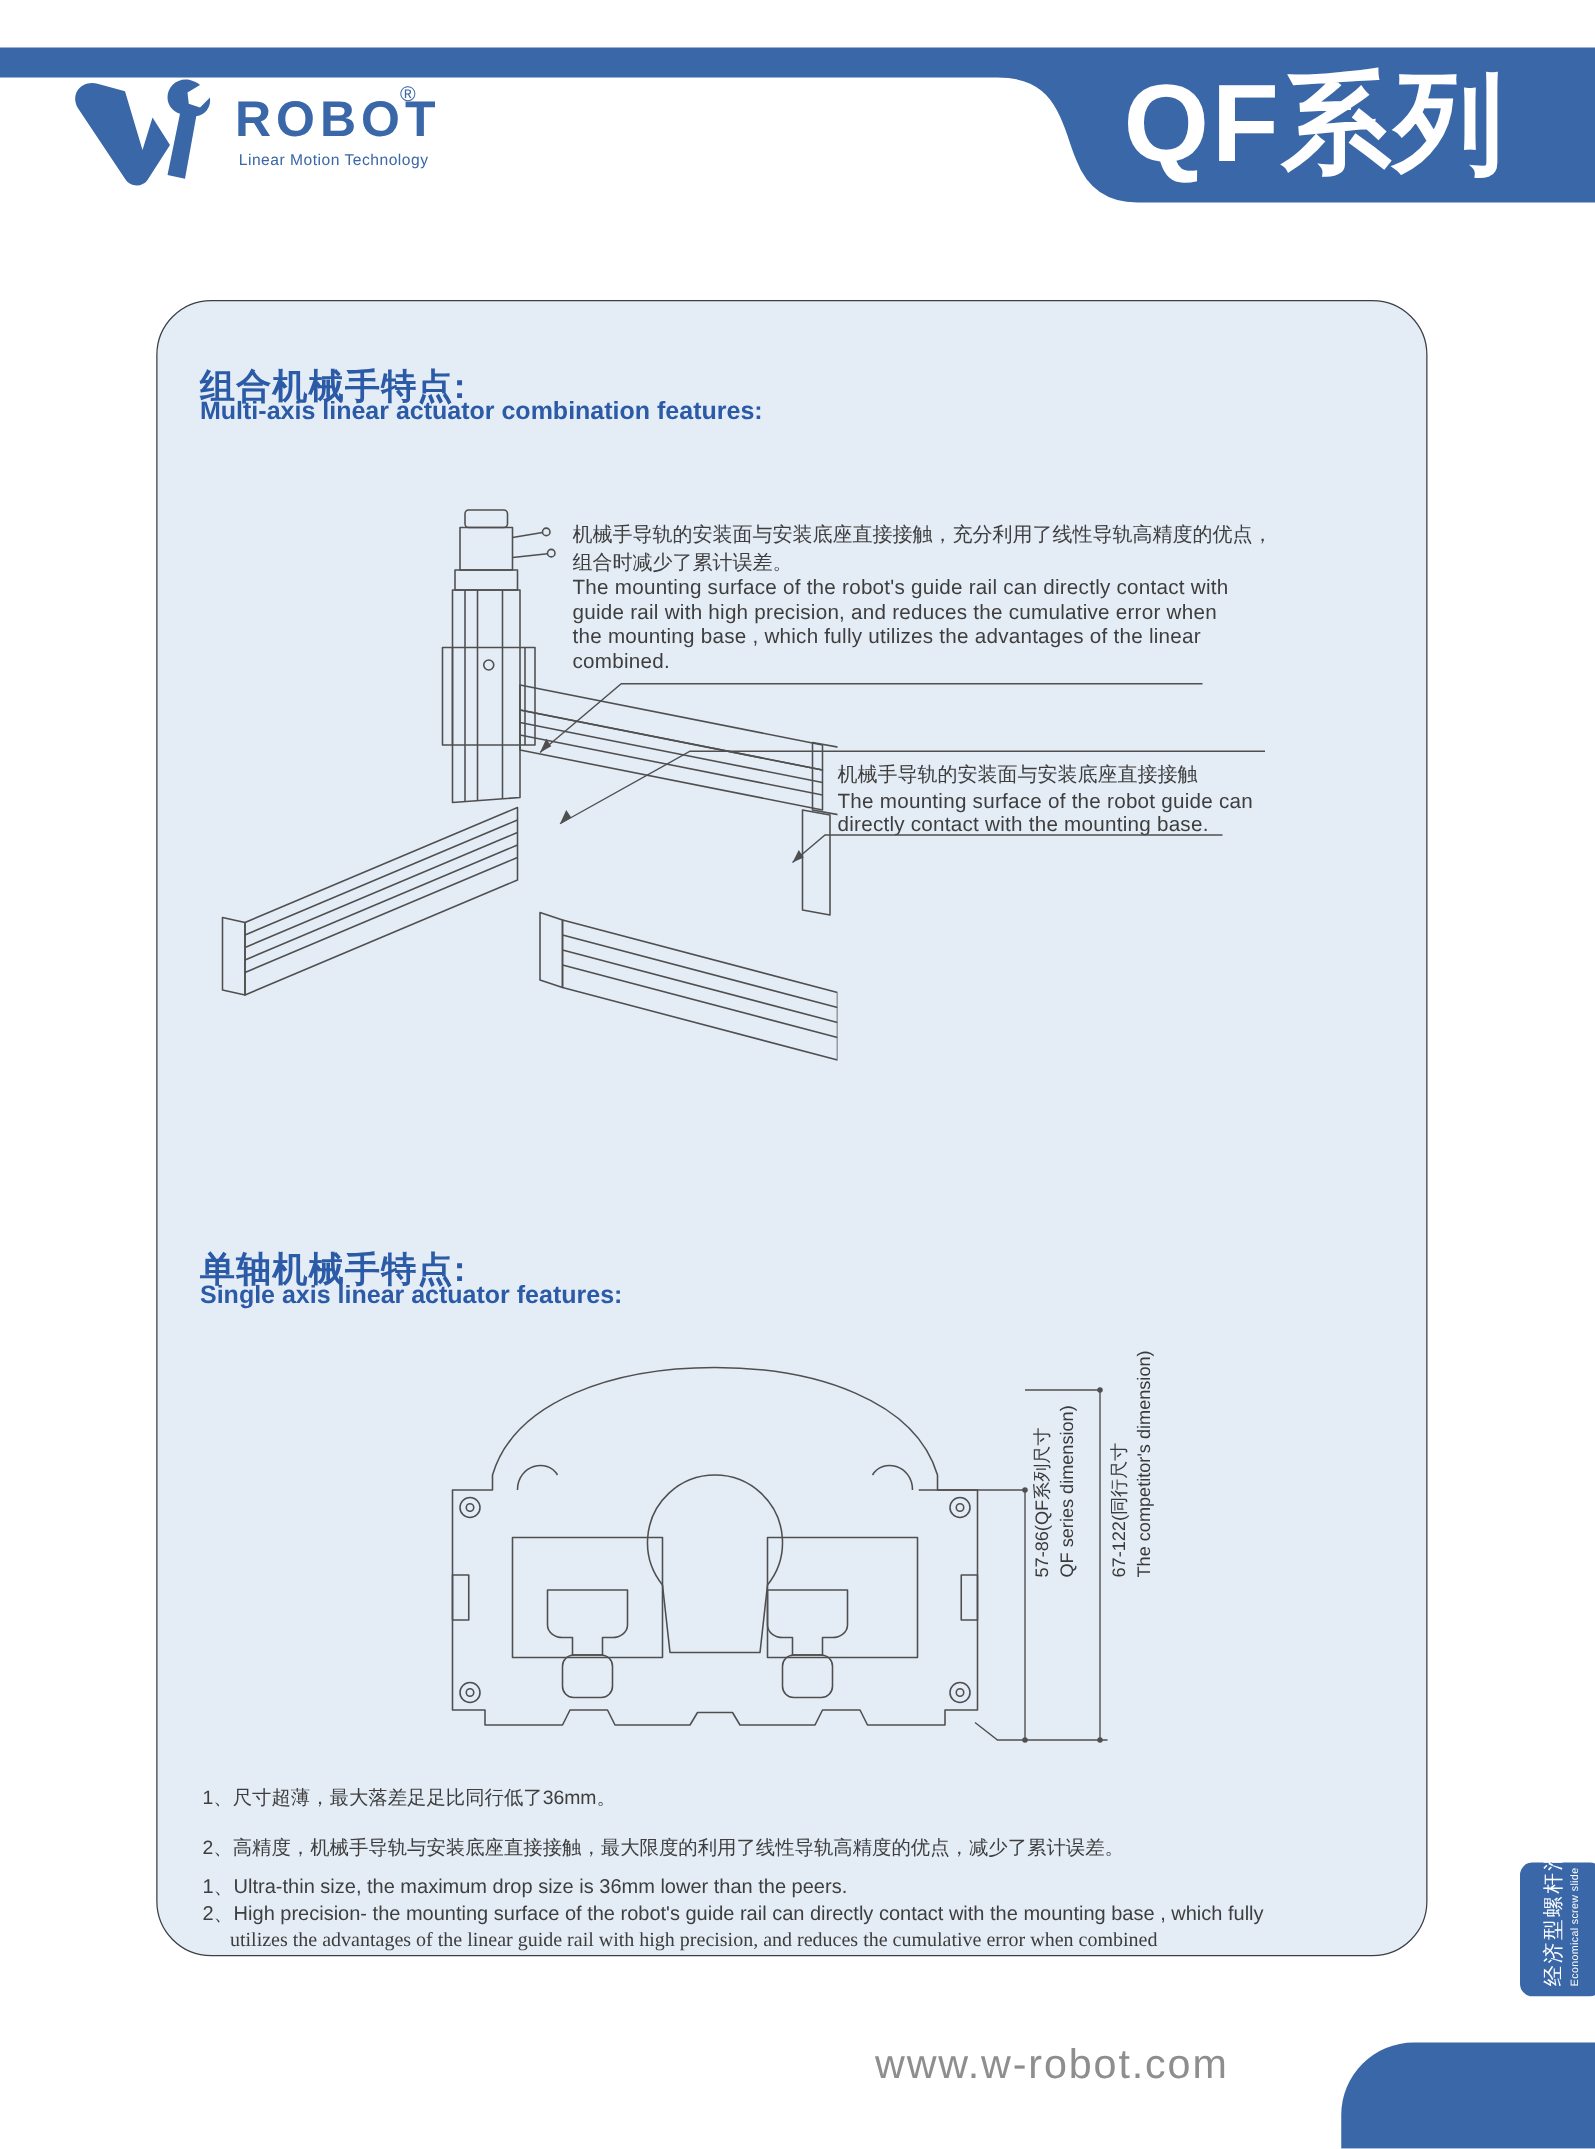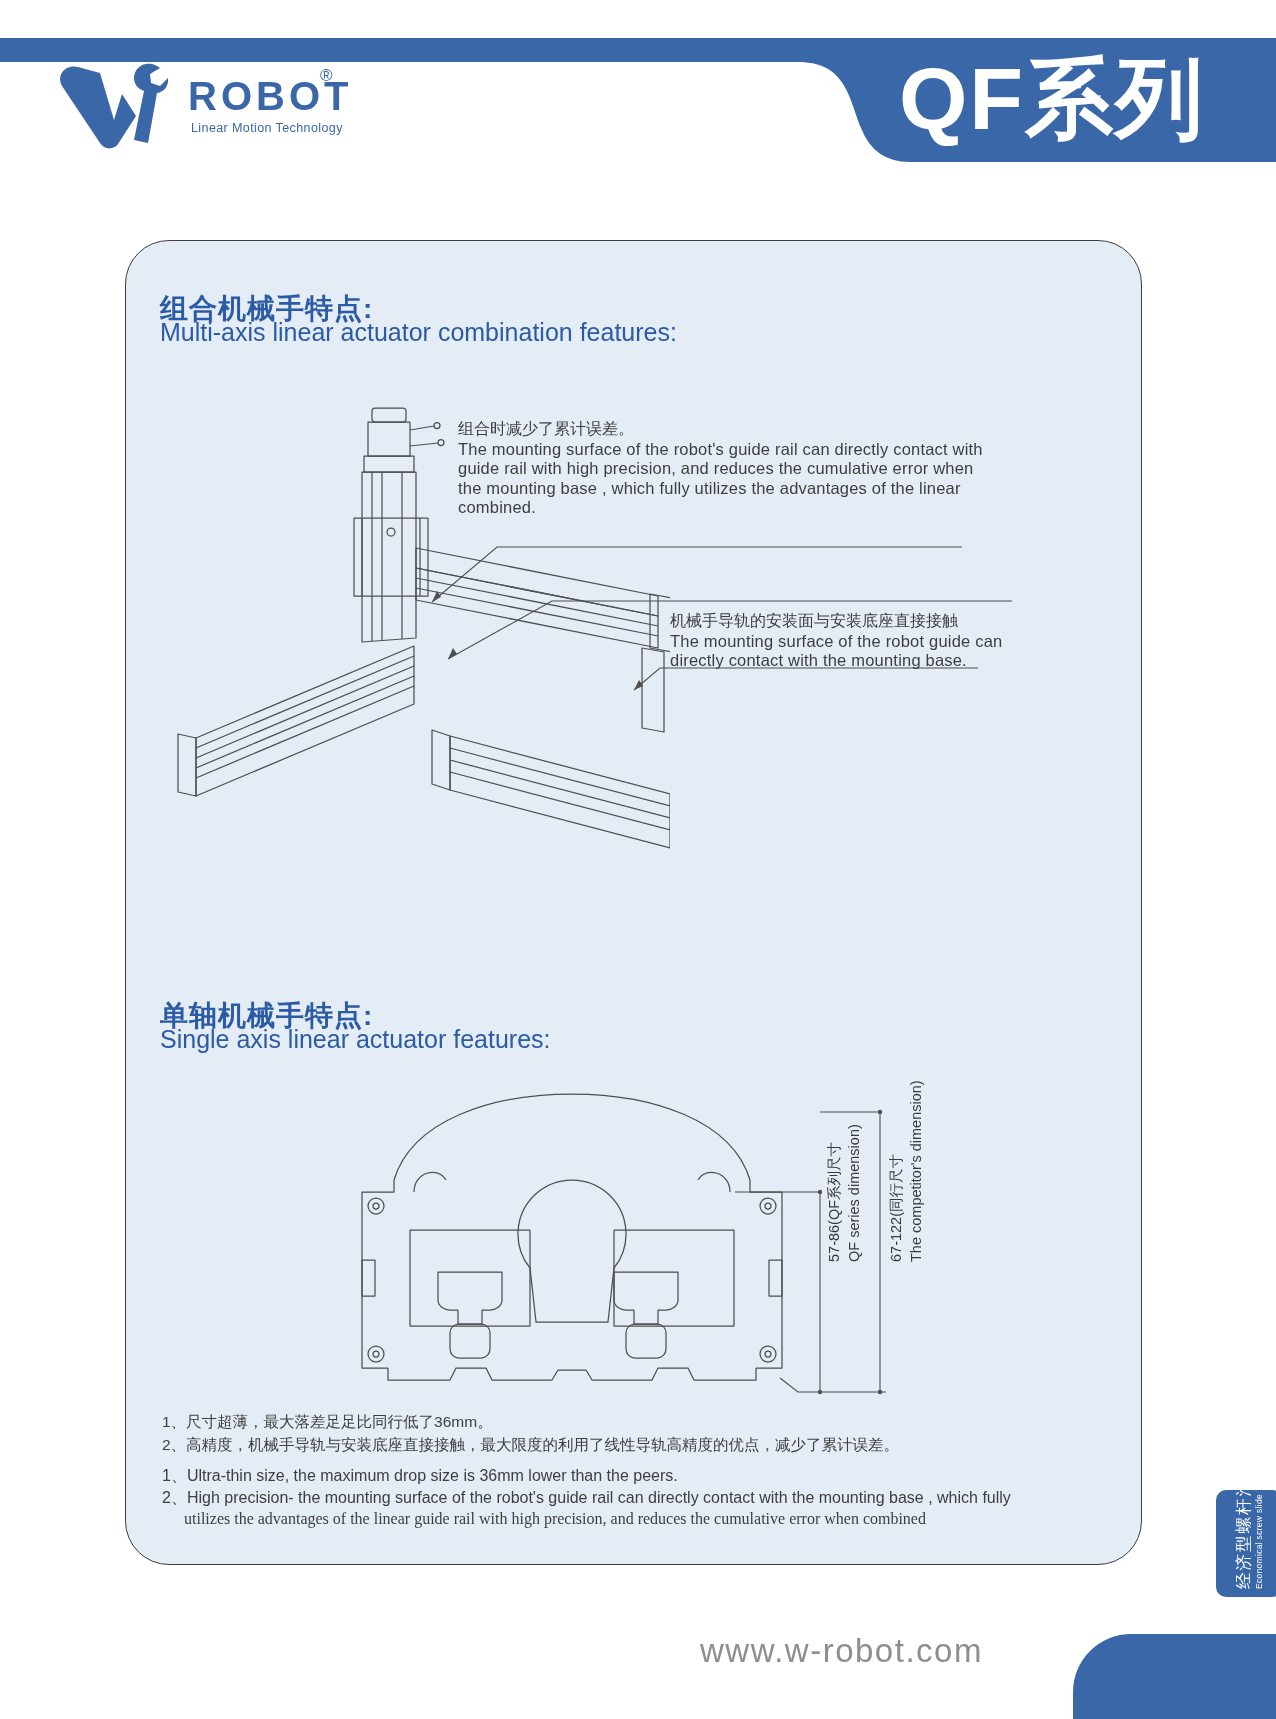--- a/index.html
+++ b/index.html
@@ -29,29 +29,29 @@
   .brand-reg{position:absolute;left:320px;top:66px;font-size:17px;color:var(--brand-blue);}
   .brand-tagline{position:absolute;left:191px;top:121px;font-size:12.5px;
     color:var(--brand-blue);letter-spacing:.4px;white-space:nowrap;}
 
   
   .card{position:absolute;left:125px;top:240px;width:1017px;height:1325px;
     background:var(--card-bg);border:1.6px solid var(--card-border);border-radius:44px;}
 
   .sec-title-zh{position:absolute;font-size:28px;font-weight:bold;color:var(--title-blue);
     letter-spacing:1px;white-space:nowrap;}
-  .sec-title-en{position:absolute;font-size:25px;font-weight:normal;color:var(--title-blue);
+  .sec-title-en{position:absolute;font-size:20px;font-weight:bold;color:var(--title-blue);
     white-space:nowrap;}
 
   .ann{position:absolute;color:var(--ink);white-space:nowrap;}
   .ann .zh{font-size:16px;line-height:21.5px;}
   .ann .en{font-size:16.5px;line-height:19.5px;letter-spacing:.2px;}
 
   .notes{position:absolute;left:162px;top:1410px;width:900px;color:var(--ink);}
-  .notes .zh{font-size:15.5px;line-height:23px;white-space:nowrap;}
+  .notes .zh{font-size:15.5px;line-height:23px;white-space:nowrap;margin-top:17px;}
   .notes .en{font-size:16px;line-height:21.5px;white-space:nowrap;}
   .notes .gap{height:9px;}
   .notes .cont{padding-left:22px;font-family:Liberation Serif, serif;}
 
   .dim-label{position:absolute;transform:rotate(-90deg);transform-origin:top left;
     white-space:nowrap;color:#3A3A3A;font-size:14.5px;line-height:20px;}
 
   .side-tab{position:absolute;left:1216px;top:1490px;width:66px;height:107px;
     background:var(--brand-blue);border-radius:10px;}
   .side-tab-text{position:absolute;left:1232px;top:1589px;transform:rotate(-90deg);
@@ -131,20 +131,21 @@
 
       <polygon points="300,336 520,394 520,448 300,390"></polygon>
       <line x1="300" y1="348" x2="520" y2="406"></line>
       <line x1="300" y1="360" x2="520" y2="418"></line>
       <line x1="300" y1="372" x2="520" y2="430"></line>
       <polygon points="282,330 300,336 300,390 282,384"></polygon>
     </g>
   </svg>
 
   <div class="ann" style="left:458px;top:418px;">
+    <div class="zh">机械手导轨的安装面与安装底座直接接触，充分利用了线性导轨高精度的优点，</div>
     <div class="zh">组合时减少了累计误差。</div>
     <div class="en">The mounting surface of the robot's guide rail can directly contact with</div>
     <div class="en">guide rail with high precision, and reduces the cumulative error when</div>
     <div class="en">the mounting base , which fully utilizes the advantages of the linear</div>
     <div class="en">combined.</div>
   </div>
 
 
   <div class="ann" style="left:670px;top:610px;">
     <div class="zh">机械手导轨的安装面与安装底座直接接触</div>

